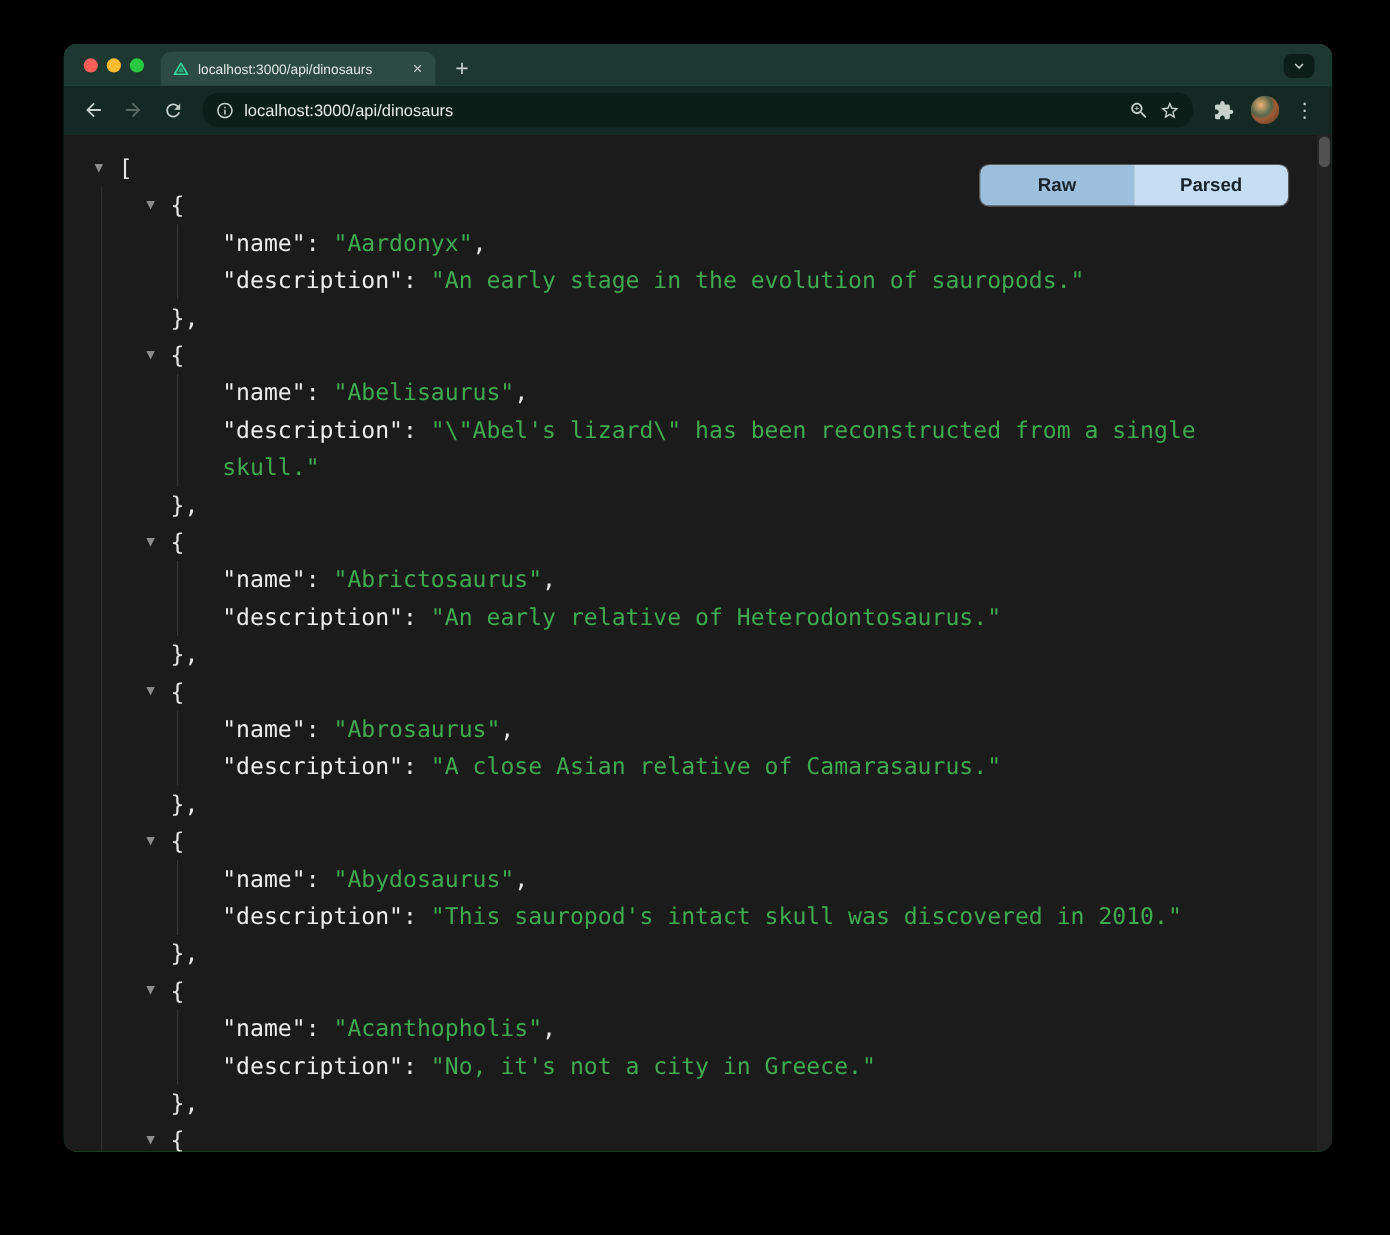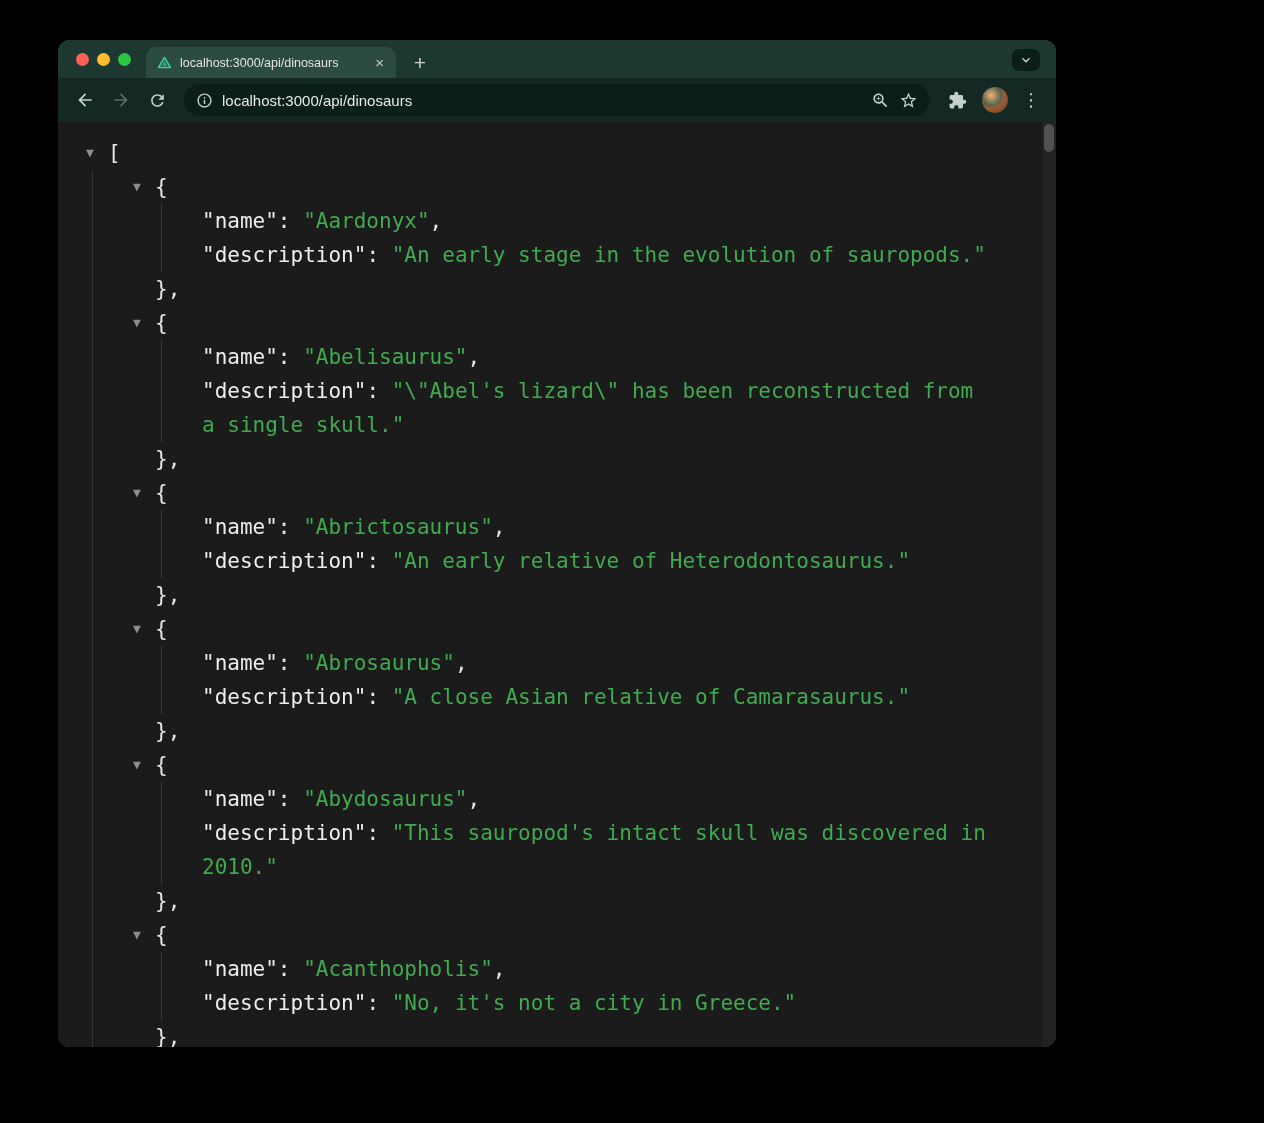--- a/index.html
+++ b/index.html
@@ -1,18 +1,18 @@
 <!DOCTYPE html>
 <html><head>
 <meta charset="utf-8">
 <style>
   html,body{margin:0;padding:0;background:#000;width:1264px;height:1123px;overflow:hidden;
     font-family:"Liberation Sans",sans-serif;}
   .stage{position:relative;width:1264px;height:1123px;background:#000;}
-  .window{position:absolute;left:58px;top:40px;width:998px;height:1007px;border-radius:12px;
+  .window{position:absolute;left:58px;top:40px;width:1153px;height:1007px;border-radius:12px;
     overflow:hidden;background:#15803d;}
 
   
   .tabstrip{height:38px;background:#1D3731;display:flex;align-items:flex-end;position:relative;}
   .traffic{display:flex;gap:8px;align-items:center;position:absolute;left:18px;top:13px;}
   .light{width:13px;height:13px;border-radius:50%;}
   .light.red{background:#FF5F57;} .light.yellow{background:#FEBC2E;} .light.green{background:#28C840;}
   .tab{margin-left:88px;width:232px;height:31px;background:#2C4B42;border-radius:10px 10px 0 0;
     display:flex;align-items:center;padding:0 8px 0 10px;gap:8px;}
   .tab-title{flex:1;font-size:12.5px;color:#DFE5E2;white-space:nowrap;overflow:hidden;}
@@ -220,20 +220,24 @@
                 <span class="punct">},</span>
               </div>
             </div>
             <div class="row">
               <span class="twisty">▼</span>
               <span class="punct">{</span>
             </div>
           </div>
       </div>
 
+      <div class="toggle">
+        <button class="btn-raw">Raw</button>
+        <button class="btn-parsed">Parsed</button>
+      </div>
 
       <div class="scrollbar">
         <div class="thumb"></div>
       </div>
     </div>
 
   </div>
 </div>
 
 </body></html>

